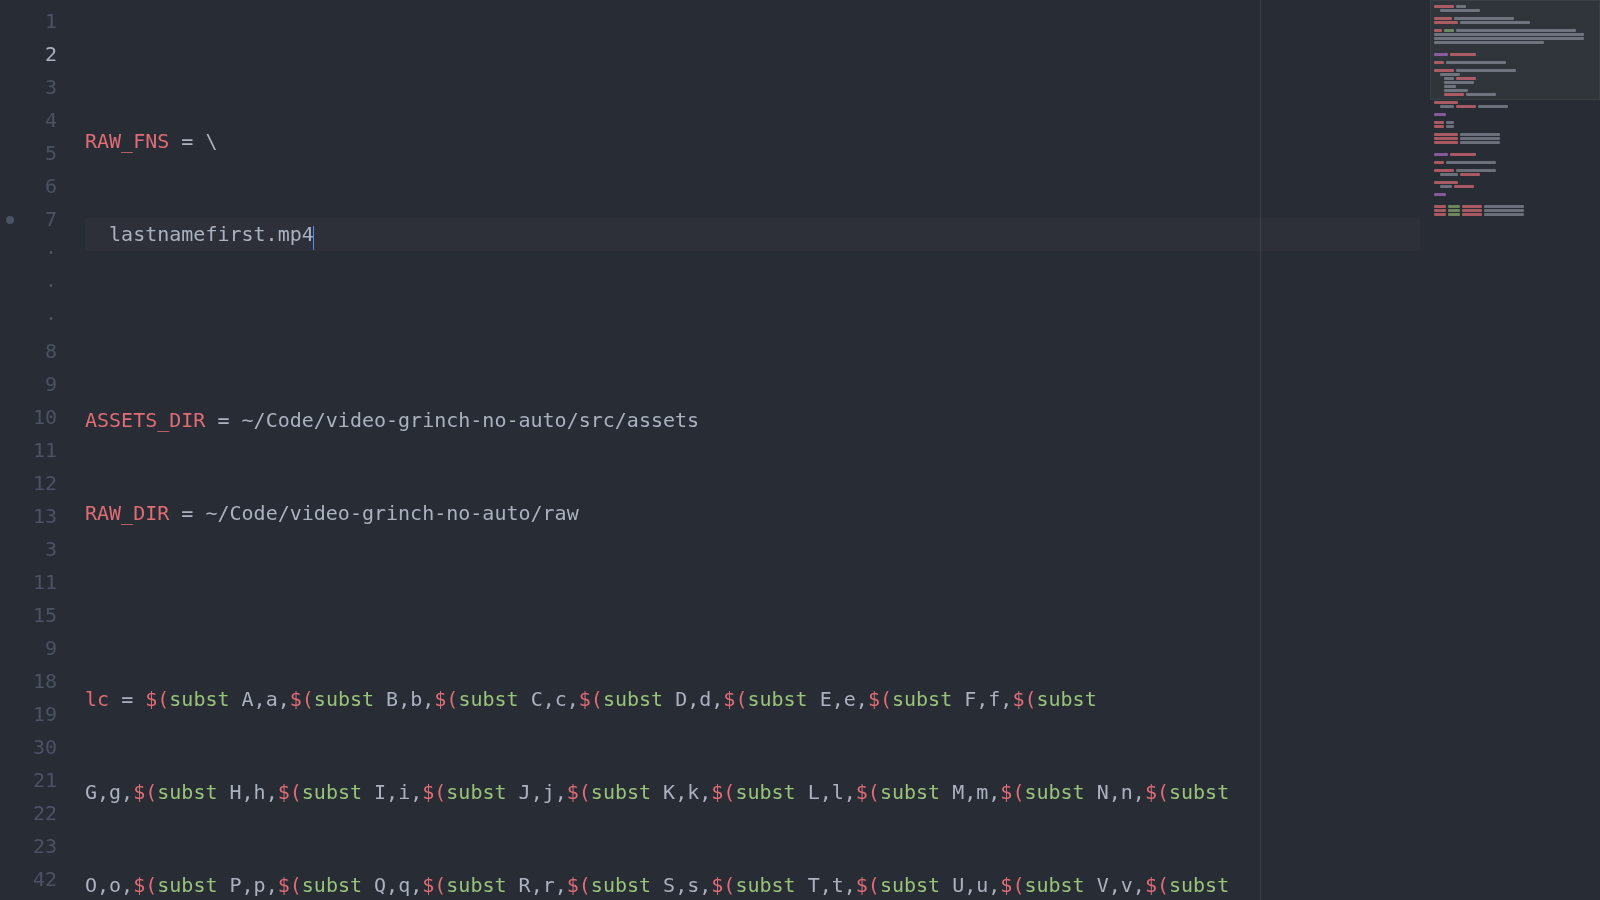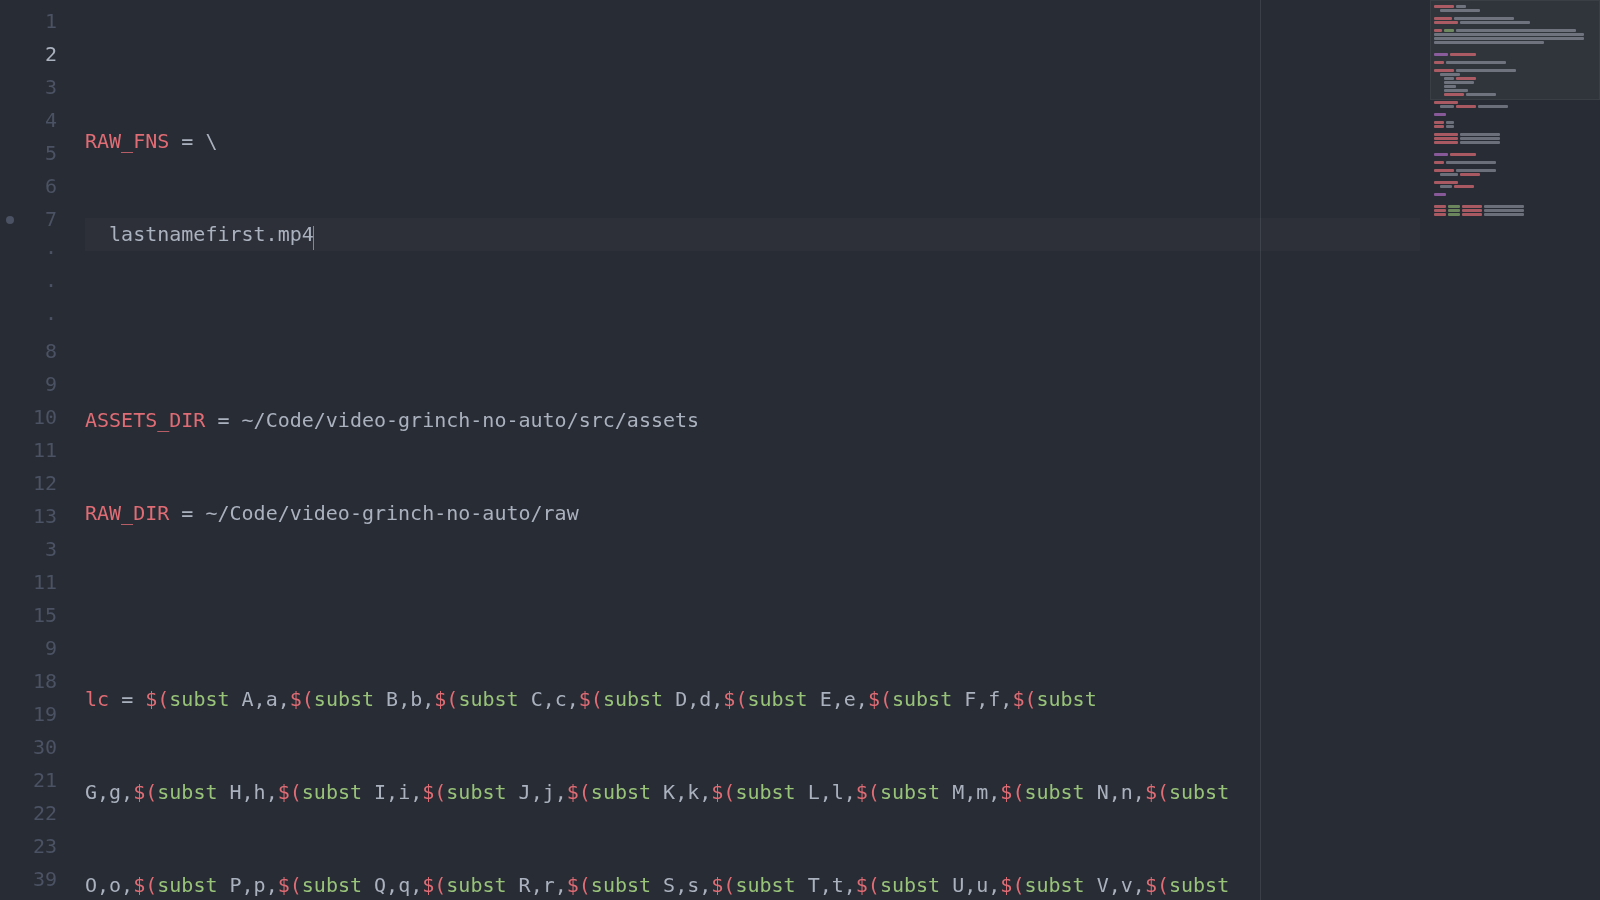--- a/index.html
+++ b/index.html
@@ -136,21 +136,21 @@
     <div class="gutter-line">3</div>
     <div class="gutter-line">11</div>
     <div class="gutter-line">15</div>
     <div class="gutter-line">9</div>
     <div class="gutter-line">18</div>
     <div class="gutter-line">19</div>
     <div class="gutter-line">30</div>
     <div class="gutter-line">21</div>
     <div class="gutter-line">22</div>
     <div class="gutter-line">23</div>
-    <div class="gutter-line">39</div>
+    <div class="gutter-line">42</div>
   </div>
 
   <div class="code">
     <div class="ruler"></div>
 
     <div class="code-line"><span class="tok-var">RAW_FNS</span><span class="tok-txt"> = \</span></div>
     <div class="code-line hl"><span class="tok-txt">  lastnamefirst.mp4</span><span class="cursor"></span></div>
     <div class="code-line"></div>
     <div class="code-line"><span class="tok-var">ASSETS_DIR</span><span class="tok-txt"> = ~/Code/video-grinch-no-auto/src/assets</span></div>
     <div class="code-line"><span class="tok-var">RAW_DIR</span><span class="tok-txt"> = ~/Code/video-grinch-no-auto/raw</span></div>

